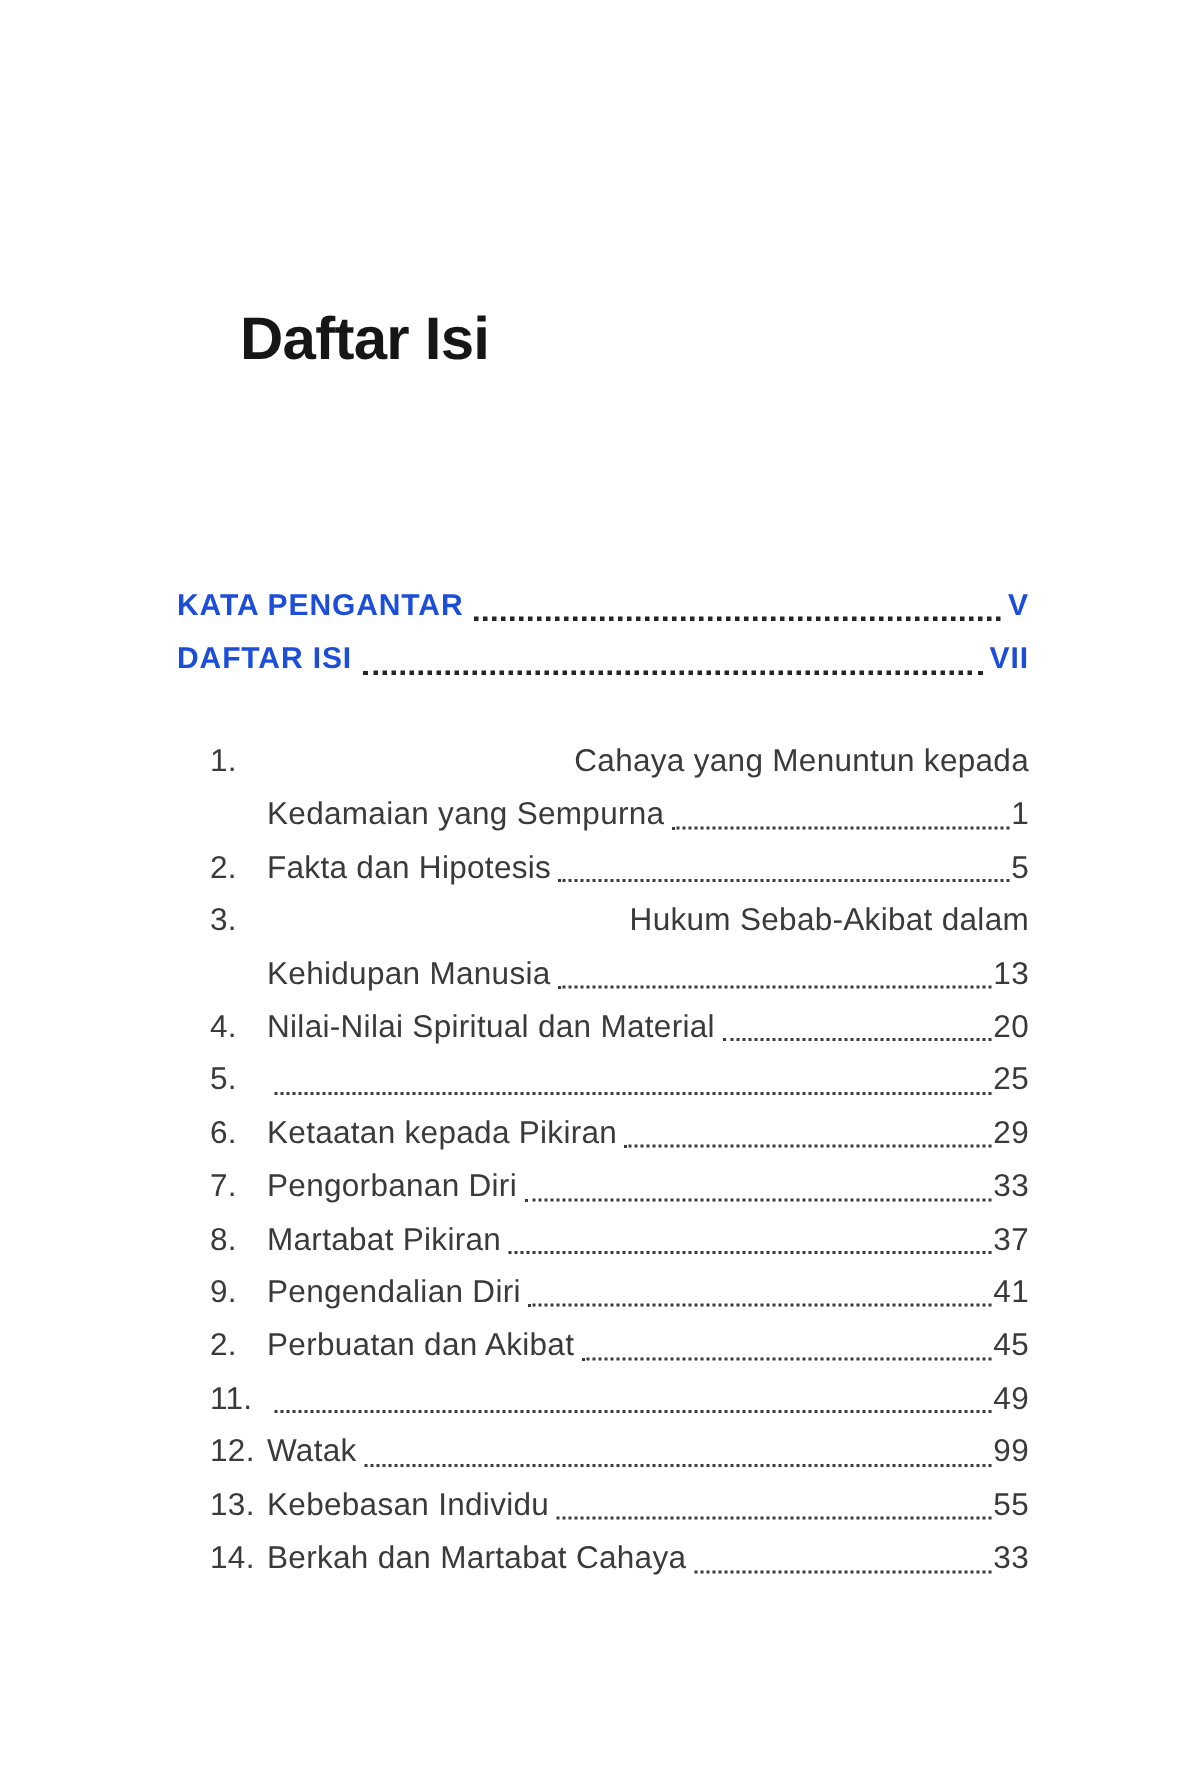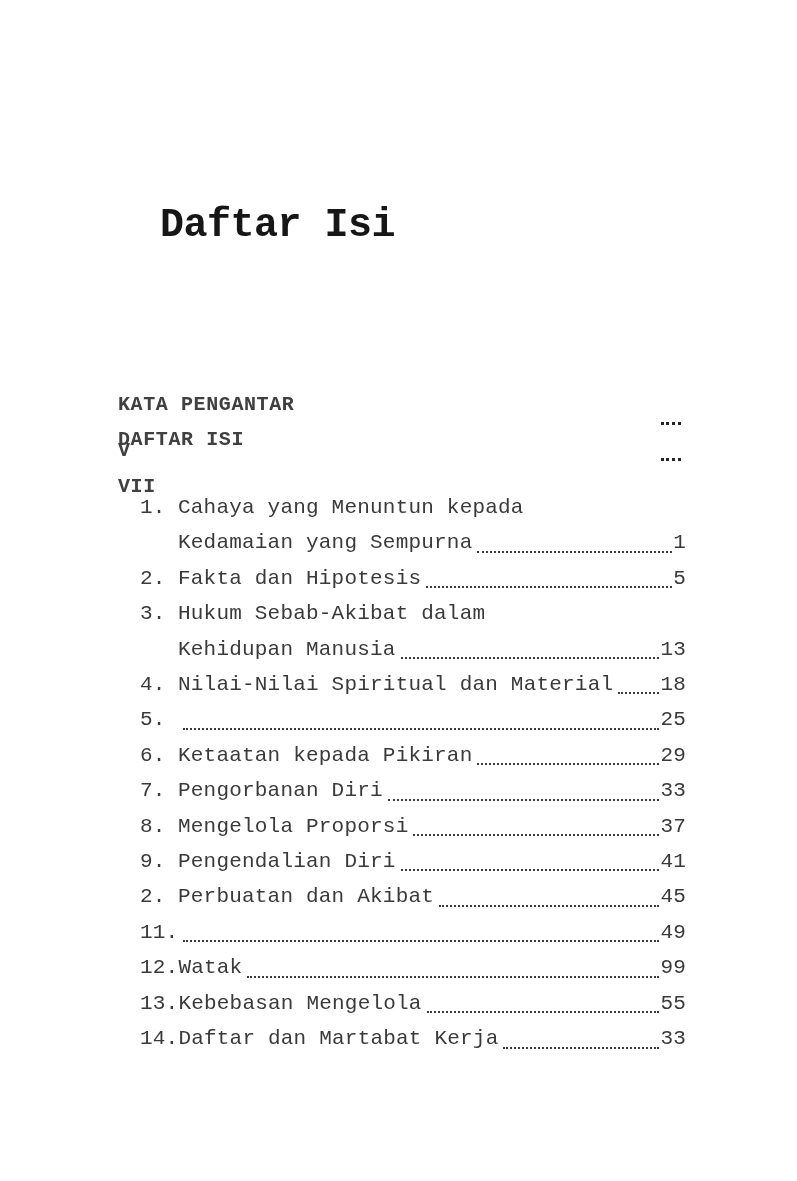--- a/index.html
+++ b/index.html
@@ -1,21 +1,21 @@
 <!DOCTYPE html>
 <html><head>
 <meta charset="utf-8">
 <style>
   html, body { margin: 0; padding: 0; background: #ffffff; }
   .page {
     position: relative;
     width: 797px;
     height: 1181px;
     background: #ffffff;
-    font-family: Liberation Mono, monospace;
+    font-family: Liberation Sans, sans-serif;
     overflow: hidden;
   }
   .title {
     position: absolute;
     left: 160px;
     top: 202px;
     font-size: 40px;
     line-height: 48px;
     font-weight: 700;
     letter-spacing: -0.5px;
@@ -28,22 +28,21 @@
     top: 387px;
   }
   .front-row {
     display: flex;
     align-items: baseline;
     height: 35.4px;
     line-height: 35.4px;
     font-size: 20px;
     font-weight: 700;
     letter-spacing: 0.6px;
-    color: #404040;
-    flex-direction: column;
+    color: #1d4ed8;
   }
   .front-row .leader {
     flex: 1;
     align-self: flex-end;
     border-bottom: 3px dotted #242424;
     margin: 0 5px 8px 7px;
     min-width: 20px;
   }
   .toc {
     position: absolute;
@@ -52,21 +51,21 @@
     top: 490px;
   }
   .toc-row {
     display: flex;
     font-size: 21px;
     line-height: 35.4px;
     letter-spacing: 0.2px;
     color: #3a3a3a;
   }
   .toc-num { flex: 0 0 38px; }
-  .toc-body { flex: 1; min-width: 0; }
+  .toc-body { flex: 1; min-width: 0; text-align: right; }
   .toc-lastline { display: flex; }
   .toc-text { white-space: nowrap; }
   .toc-lastline .leader {
     flex: 1;
     align-self: flex-end;
     border-bottom: 2.4px dotted #3a3a3a;
     margin: 0 1px 8px 5px;
     min-width: 12px;
   }
 </style>
@@ -126,21 +125,21 @@
       </div>
     </div>
   </div>
 
   <div class="toc-row">
     <div class="toc-num">4.</div>
     <div class="toc-body">
       <div class="toc-lastline">
         <span class="toc-text">Nilai-Nilai Spiritual dan Material</span>
         <span class="leader"></span>
-        <span>18</span>
+        <span>20</span>
       </div>
     </div>
   </div>
 
   <div class="toc-row">
     <div class="toc-num">5.</div>
     <div class="toc-body">
       <div class="toc-lastline">
         <span class="leader"></span>
         <span>25</span>
@@ -167,21 +166,21 @@
         <span class="leader"></span>
         <span>33</span>
       </div>
     </div>
   </div>
 
   <div class="toc-row">
     <div class="toc-num">8.</div>
     <div class="toc-body">
       <div class="toc-lastline">
-        <span class="toc-text">Mengelola Proporsi</span>
+        <span class="toc-text">Martabat Pikiran</span>
         <span class="leader"></span>
         <span>37</span>
       </div>
     </div>
   </div>
 
   <div class="toc-row">
     <div class="toc-num">9.</div>
     <div class="toc-body">
       <div class="toc-lastline">
@@ -221,32 +220,32 @@
         <span class="leader"></span>
         <span>99</span>
       </div>
     </div>
   </div>
 
   <div class="toc-row">
     <div class="toc-num">13.</div>
     <div class="toc-body">
       <div class="toc-lastline">
-        <span class="toc-text">Kebebasan Mengelola</span>
+        <span class="toc-text">Kebebasan Individu</span>
         <span class="leader"></span>
         <span>55</span>
       </div>
     </div>
   </div>
 
   <div class="toc-row">
     <div class="toc-num">14.</div>
     <div class="toc-body">
       <div class="toc-lastline">
-        <span class="toc-text">Daftar dan Martabat Kerja</span>
+        <span class="toc-text">Berkah dan Martabat Cahaya</span>
         <span class="leader"></span>
         <span>33</span>
       </div>
     </div>
   </div>
 </div>
 
 </div>
 
 </body></html>

